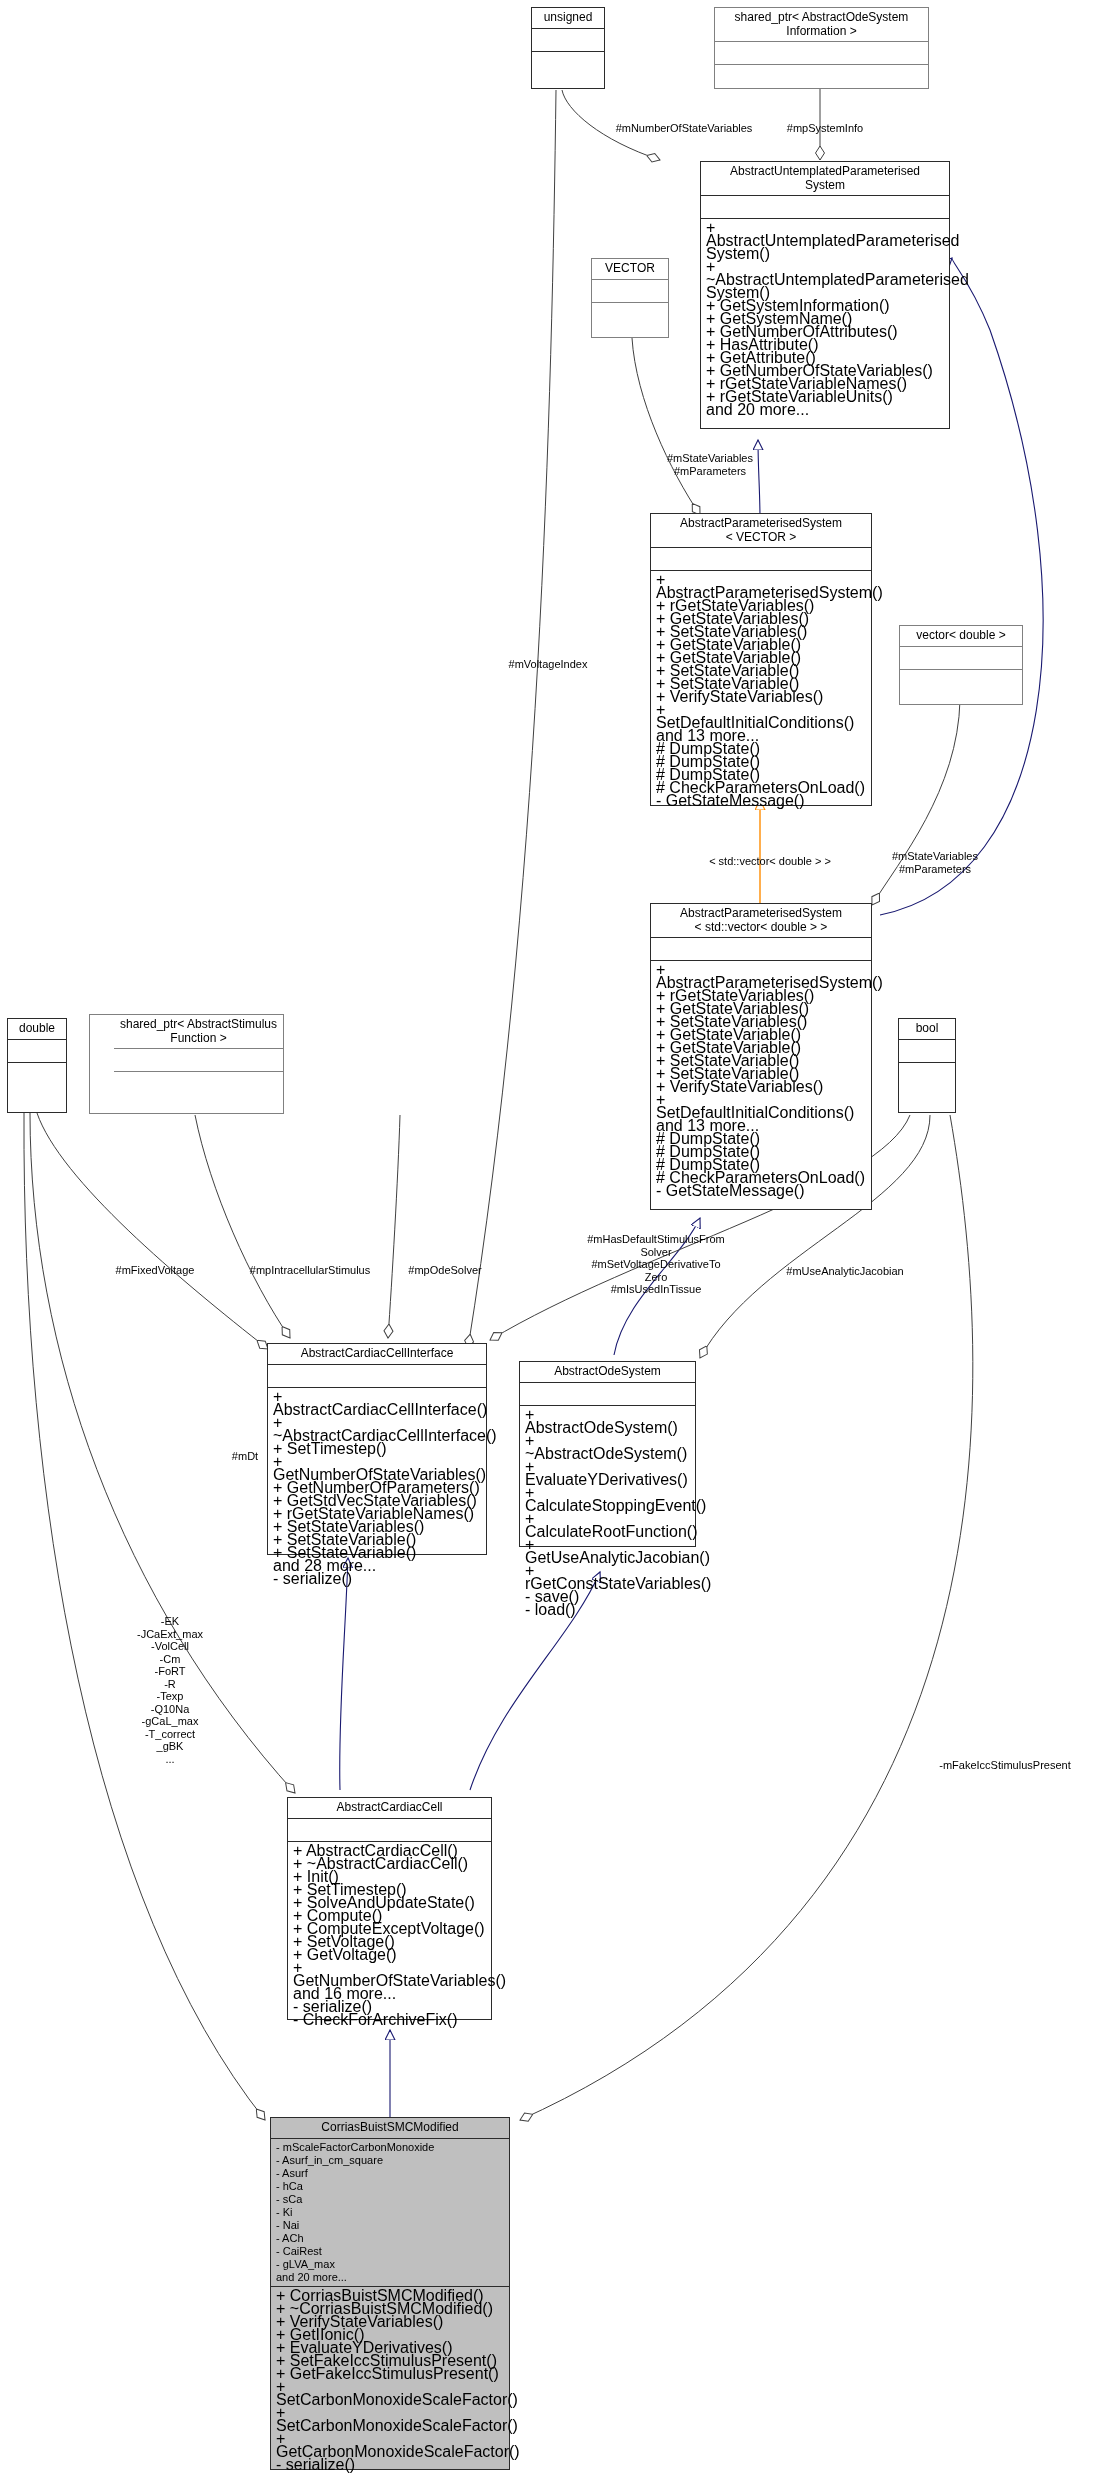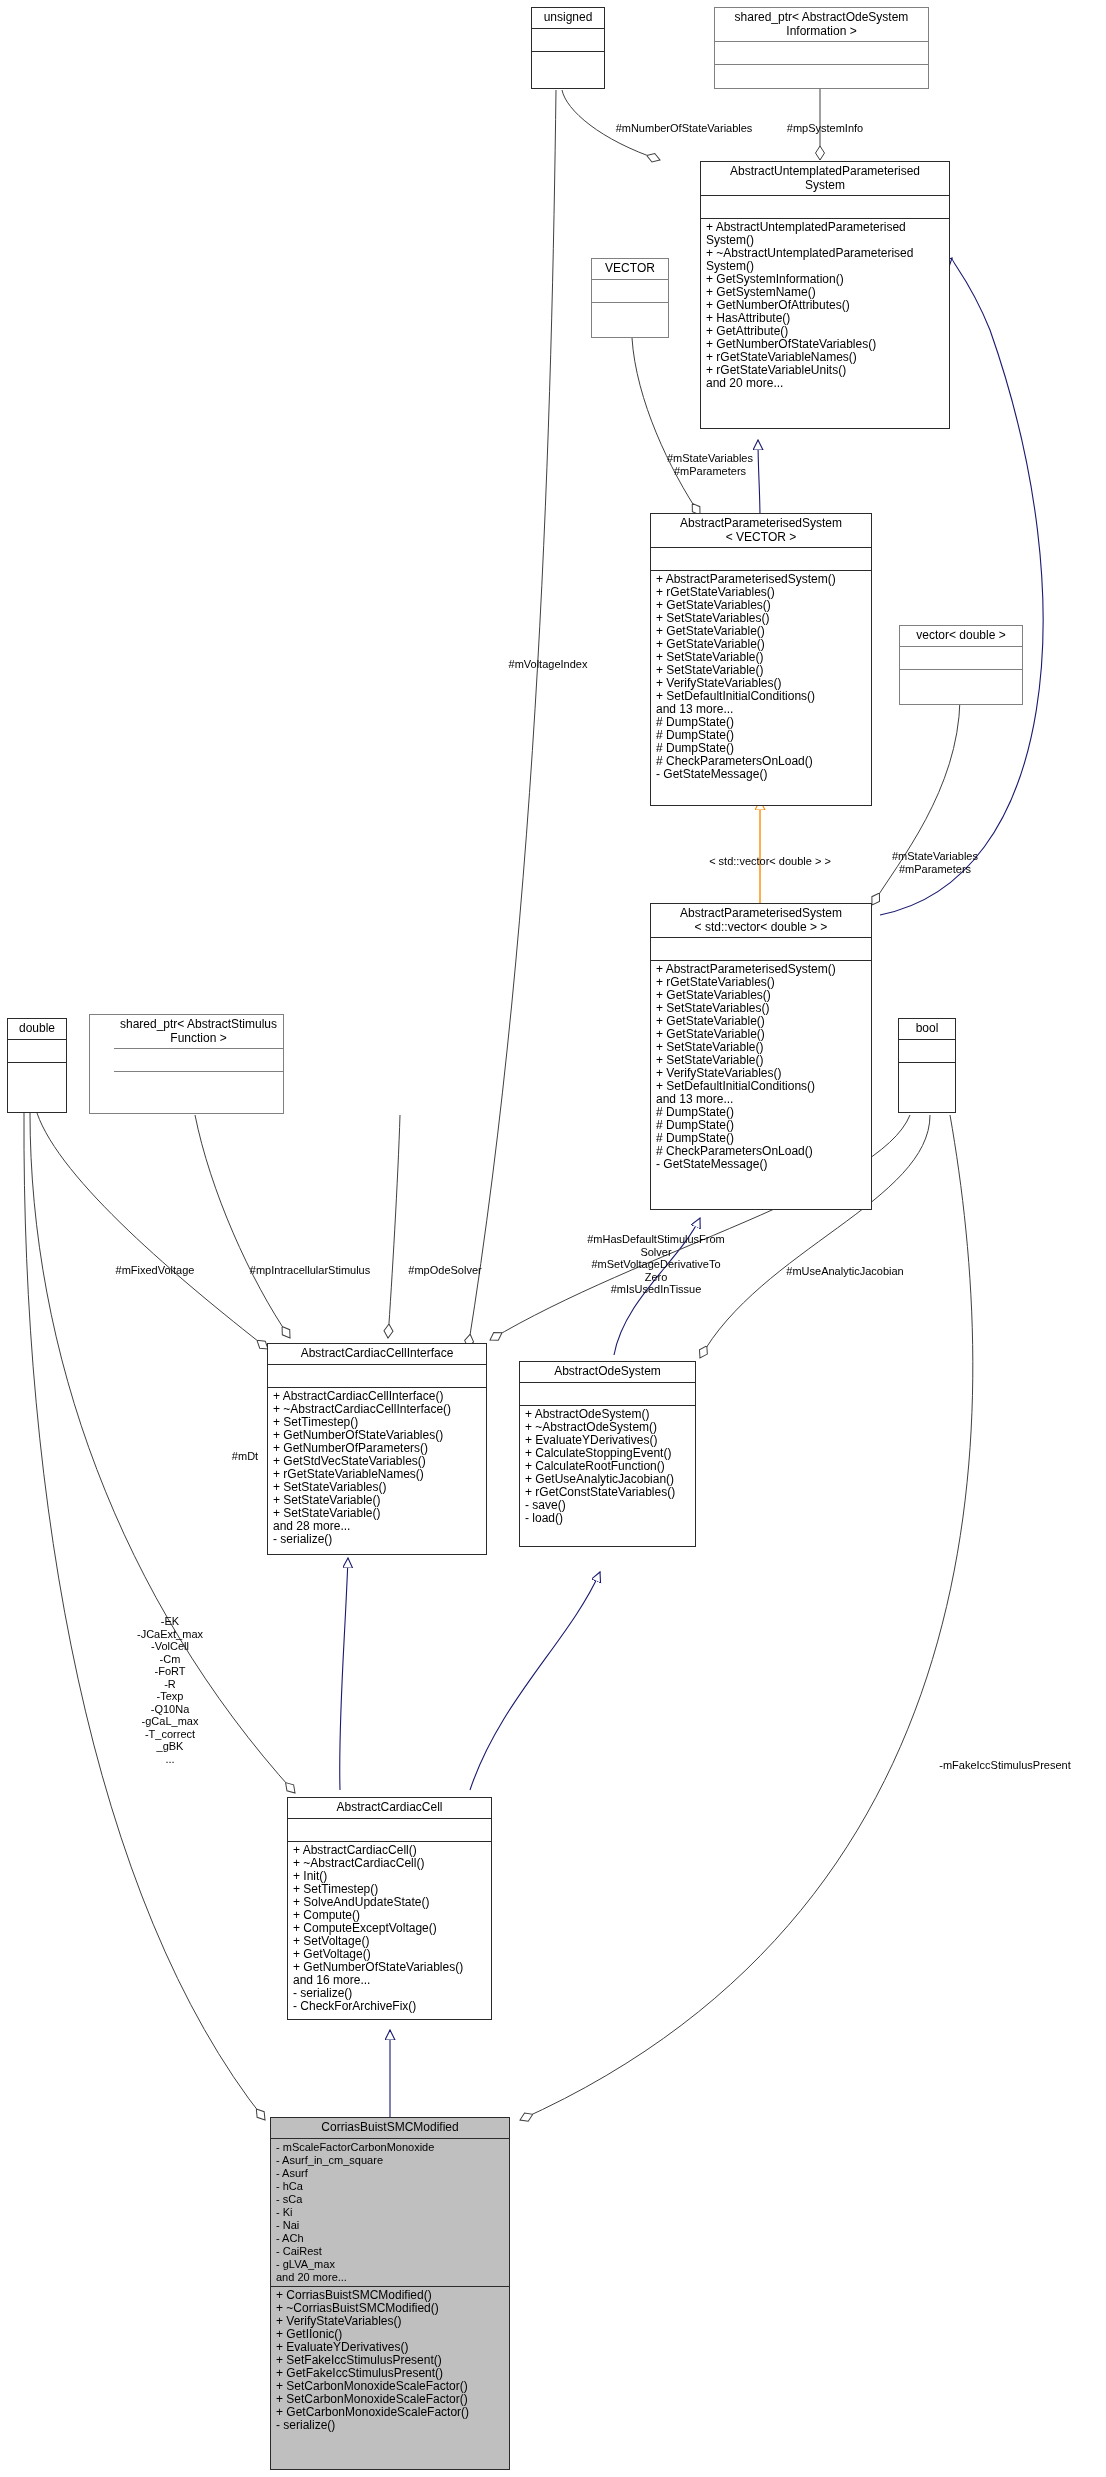--- a/index.html
+++ b/index.html
@@ -26,21 +26,21 @@
   }
   .node {
     position: absolute;
     box-sizing: border-box;
     background: #ffffff;
     border: 1px solid #808080;
     display: flex;
     flex-direction: column;
   }
   .node.strong { border-color: #2b2b2b; }
-  .node.highlight { background: #bfbfbf; border-color: #2b2b2b; justify-content: flex-end; }
+  .node.highlight { background: #bfbfbf; border-color: #2b2b2b; }
   .node .title {
     text-align: center;
     font-size: 12px;
     line-height: 13.5px;
     color: #000000;
     padding: 3px 4px 3px 4px;
     border-bottom: 1px solid #808080;
     white-space: pre-line;
   }
   .node.strong .title, .node.highlight .title { border-bottom: 1px solid #2b2b2b; }
@@ -49,21 +49,21 @@
     line-height: 13px;
     color: #000000;
     padding: 2px 5px 2px 5px;
     border-bottom: 1px solid #808080;
     min-height: 13px;
     white-space: pre-line;
     flex: 0 0 auto;
   }
   .node.strong .attrs, .node.highlight .attrs { border-bottom: 1px solid #2b2b2b; }
   .node .ops {
-    font-size: 12px;
+    font-size: 16px;
     line-height: 13px;
     color: #000000;
     padding: 2px 5px 3px 5px;
     white-space: pre-line;
     flex: 1 1 auto;
   }
   .node .attrs.empty, .node .ops.empty { min-height: 18px; }
   .edge-label {
     position: absolute;
     font-size: 11px;

